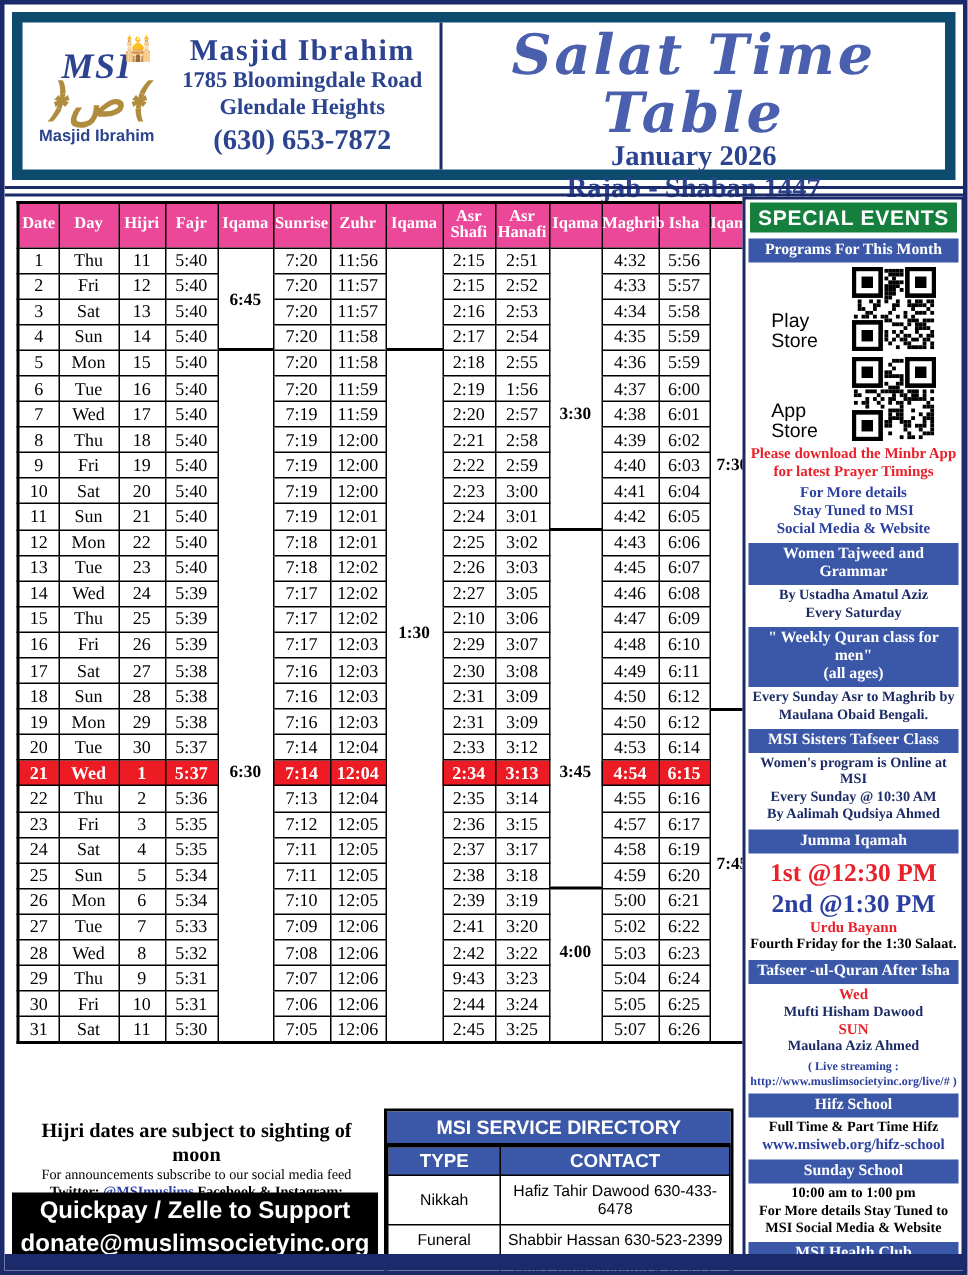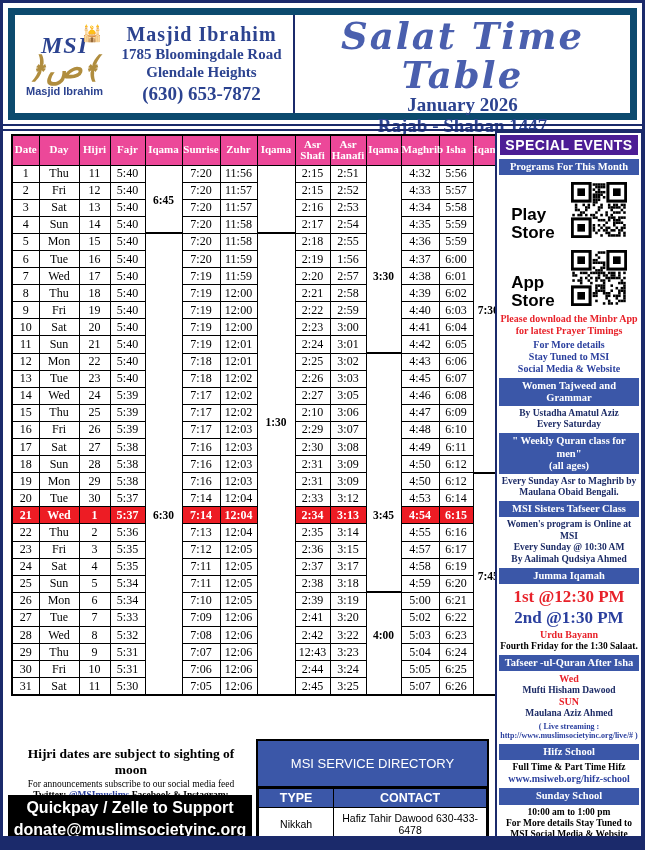--- a/index.html
+++ b/index.html
@@ -41,49 +41,49 @@
   table.pt td.iq { border-top:none; border-bottom:none; position:relative; font-weight:bold; font-size:11.5px; }
   table.pt td.iq-div { border-bottom:2px solid #000; }
   .iqlab { display:block; }
   .iqlab.shift { transform:translateY(9px); }
   table.pt { border:2px solid #000; }
   
   .sidebar { position:absolute; left:492px; top:128px; width:148px; height:708px;
     border:2.5px solid #1b2a6b; background:#fff; display:flex; flex-direction:column; overflow:hidden; }
   .sb-banner { background:#3b57a8; color:#fff; text-align:center; font-weight:bold;
     font-size:10.5px; padding:2px 1px; margin:2px 2px 1px 2px; line-height:1.15; }
-  .sb-banner.red { background:#4c1d95; font-size:14px; font-family:"Liberation Sans", sans-serif;
+  .sb-banner.red { background:#15803d; font-size:14px; font-family:"Liberation Sans", sans-serif;
     letter-spacing:.5px; padding:2px 0; margin:2px 3px; }
   .sb-lines { text-align:center; padding:1px 2px; line-height:1.2; }
   .ln-navy { color:#1c2b66; font-weight:bold; font-size:9.5px; }
   .ln-black { color:#000; font-weight:bold; font-size:9.5px; }
   .ln-red { color:#e8222a; font-weight:bold; font-size:10px; }
   .ln-blue { color:#2a3f9e; font-weight:bold; font-size:10px; }
   .ln-link { color:#2a3f9e; font-weight:bold; font-size:8px; }
   .ln-big-red { color:#e8222a; font-weight:bold; font-size:17px; line-height:1.25; }
   .ln-big-blue { color:#2a3f9e; font-weight:bold; font-size:17px; line-height:1.25; }
   .qr-row { display:flex; align-items:center; justify-content:space-around; padding:2px 6px; }
-  .qr-label { font-family:"Liberation Sans", sans-serif; font-weight:bold; color:#000;
-    font-size:17px; line-height:1.05;margin-top:28px; }
+  .qr-label { font-family:"Liberation Sans", sans-serif; font-weight:normal; color:#000;
+    font-size:13px; line-height:1.05;margin-top:28px; }
   .qr-code { width:56px; height:56px; }
   .qr-code svg { width:100%; height:100%; }
   
   .notes { position:absolute; left:8px; top:743px; width:240px; text-align:center; }
   .moon-note { font-size:13.5px; font-weight:bold; color:#000; }
   .social-line { font-size:9.5px; color:#000; margin-top:1px; }
   .handles { font-size:9.5px; font-weight:bold; margin-top:1px; }
   .handles .at { color:#2a3f9e; }
   .app-note { font-size:9px; color:#000; margin-top:1px; line-height:1.2; }
   .donate-box { position:absolute; left:5px; top:792px; width:244px; height:46px;
     background:#000; color:#fff; text-align:center; font-family:"Liberation Sans", sans-serif;
     font-weight:bold; font-size:16px; line-height:1.35; padding-top:2px; }
   .directory { position:absolute; left:253px; top:736px; width:233px; border:2px solid #000;
     font-family:"Liberation Sans", sans-serif; }
-  .dir-title { background:#3b57a8; color:#fff; text-align:center; font-weight:normal;
-    font-size:13px; padding:15px 0; border-bottom:2px solid #000; }
+  .dir-title { background:#3b57a8; color:#fff; text-align:center; font-weight:bold;
+    font-size:13px; padding:3px 0; border-bottom:2px solid #000; }
   table.dir { border-collapse:collapse; width:100%; }
   table.dir th { background:#3b57a8; color:#fff; font-size:12.5px; font-weight:bold;
     border:1.5px solid #000; padding:2px 0; }
   table.dir td { border:1.5px solid #000; font-size:10.5px; color:#000; text-align:center; padding:4px 1px; }
   .bottom-bar { position:absolute; left:0; bottom:0; width:645px; height:11px; background:#1b2a6b; }
 </style>
 </head>
 <body>
 
 <div id="page">
@@ -615,21 +615,21 @@
           </tr>
           <tr>
             <td class="c">29</td>
             <td class="c">Thu</td>
             <td class="c">9</td>
             <td class="c">5:31</td>
             <td class="iq"></td>
             <td class="c">7:07</td>
             <td class="c">12:06</td>
             <td class="iq"></td>
-            <td class="c">12:43</td>
+            <td class="c">9:43</td>
             <td class="c">3:23</td>
             <td class="iq"></td>
             <td class="c">5:04</td>
             <td class="c">6:24</td>
             <td class="iq"></td>
           </tr>
           <tr>
             <td class="c">30</td>
             <td class="c">Fri</td>
             <td class="c">10</td>
@@ -1045,20 +1045,24 @@
           <th style="width:33%">TYPE</th>
           <th>CONTACT</th>
         </tr>
       </thead>
       <tbody>
           <tr>
             <td>Nikkah</td>
             <td>Hafiz Tahir Dawood   630-433-6478</td>
           </tr>
           <tr>
+            <td>Funeral</td>
+            <td>Shabbir Hassan   630-523-2399</td>
+          </tr>
+          <tr>
             <td>Counselling</td>
             <td>Hafiz Tahir Dawood   630-433-6478</td>
           </tr>
         </tbody>
     </table>
   </div>
 
   <div class="bottom-bar"></div>
 </div>
 

